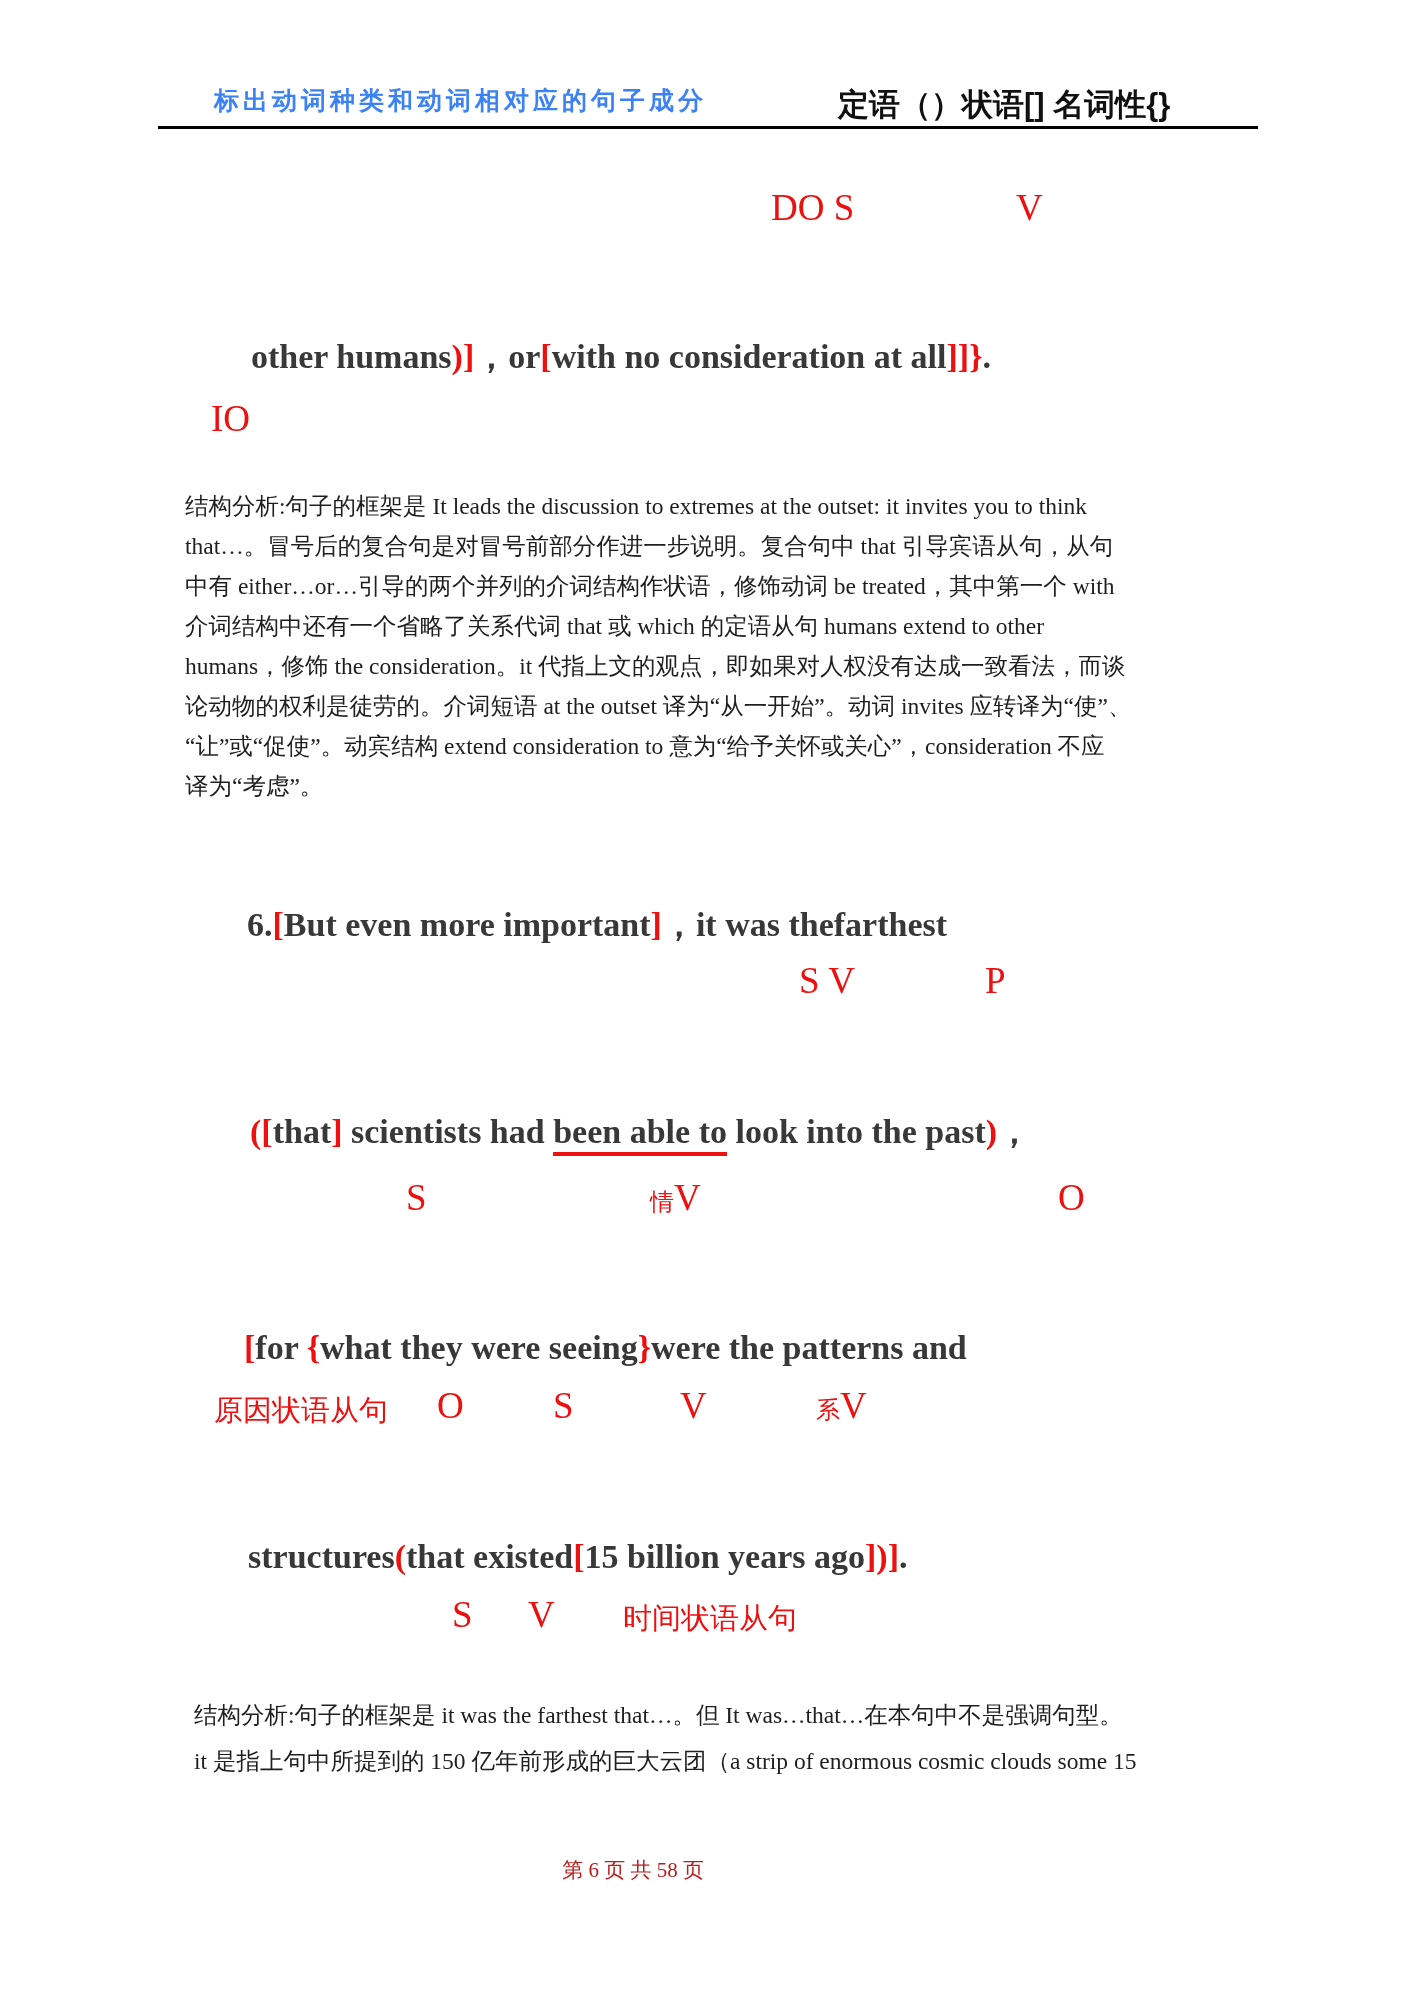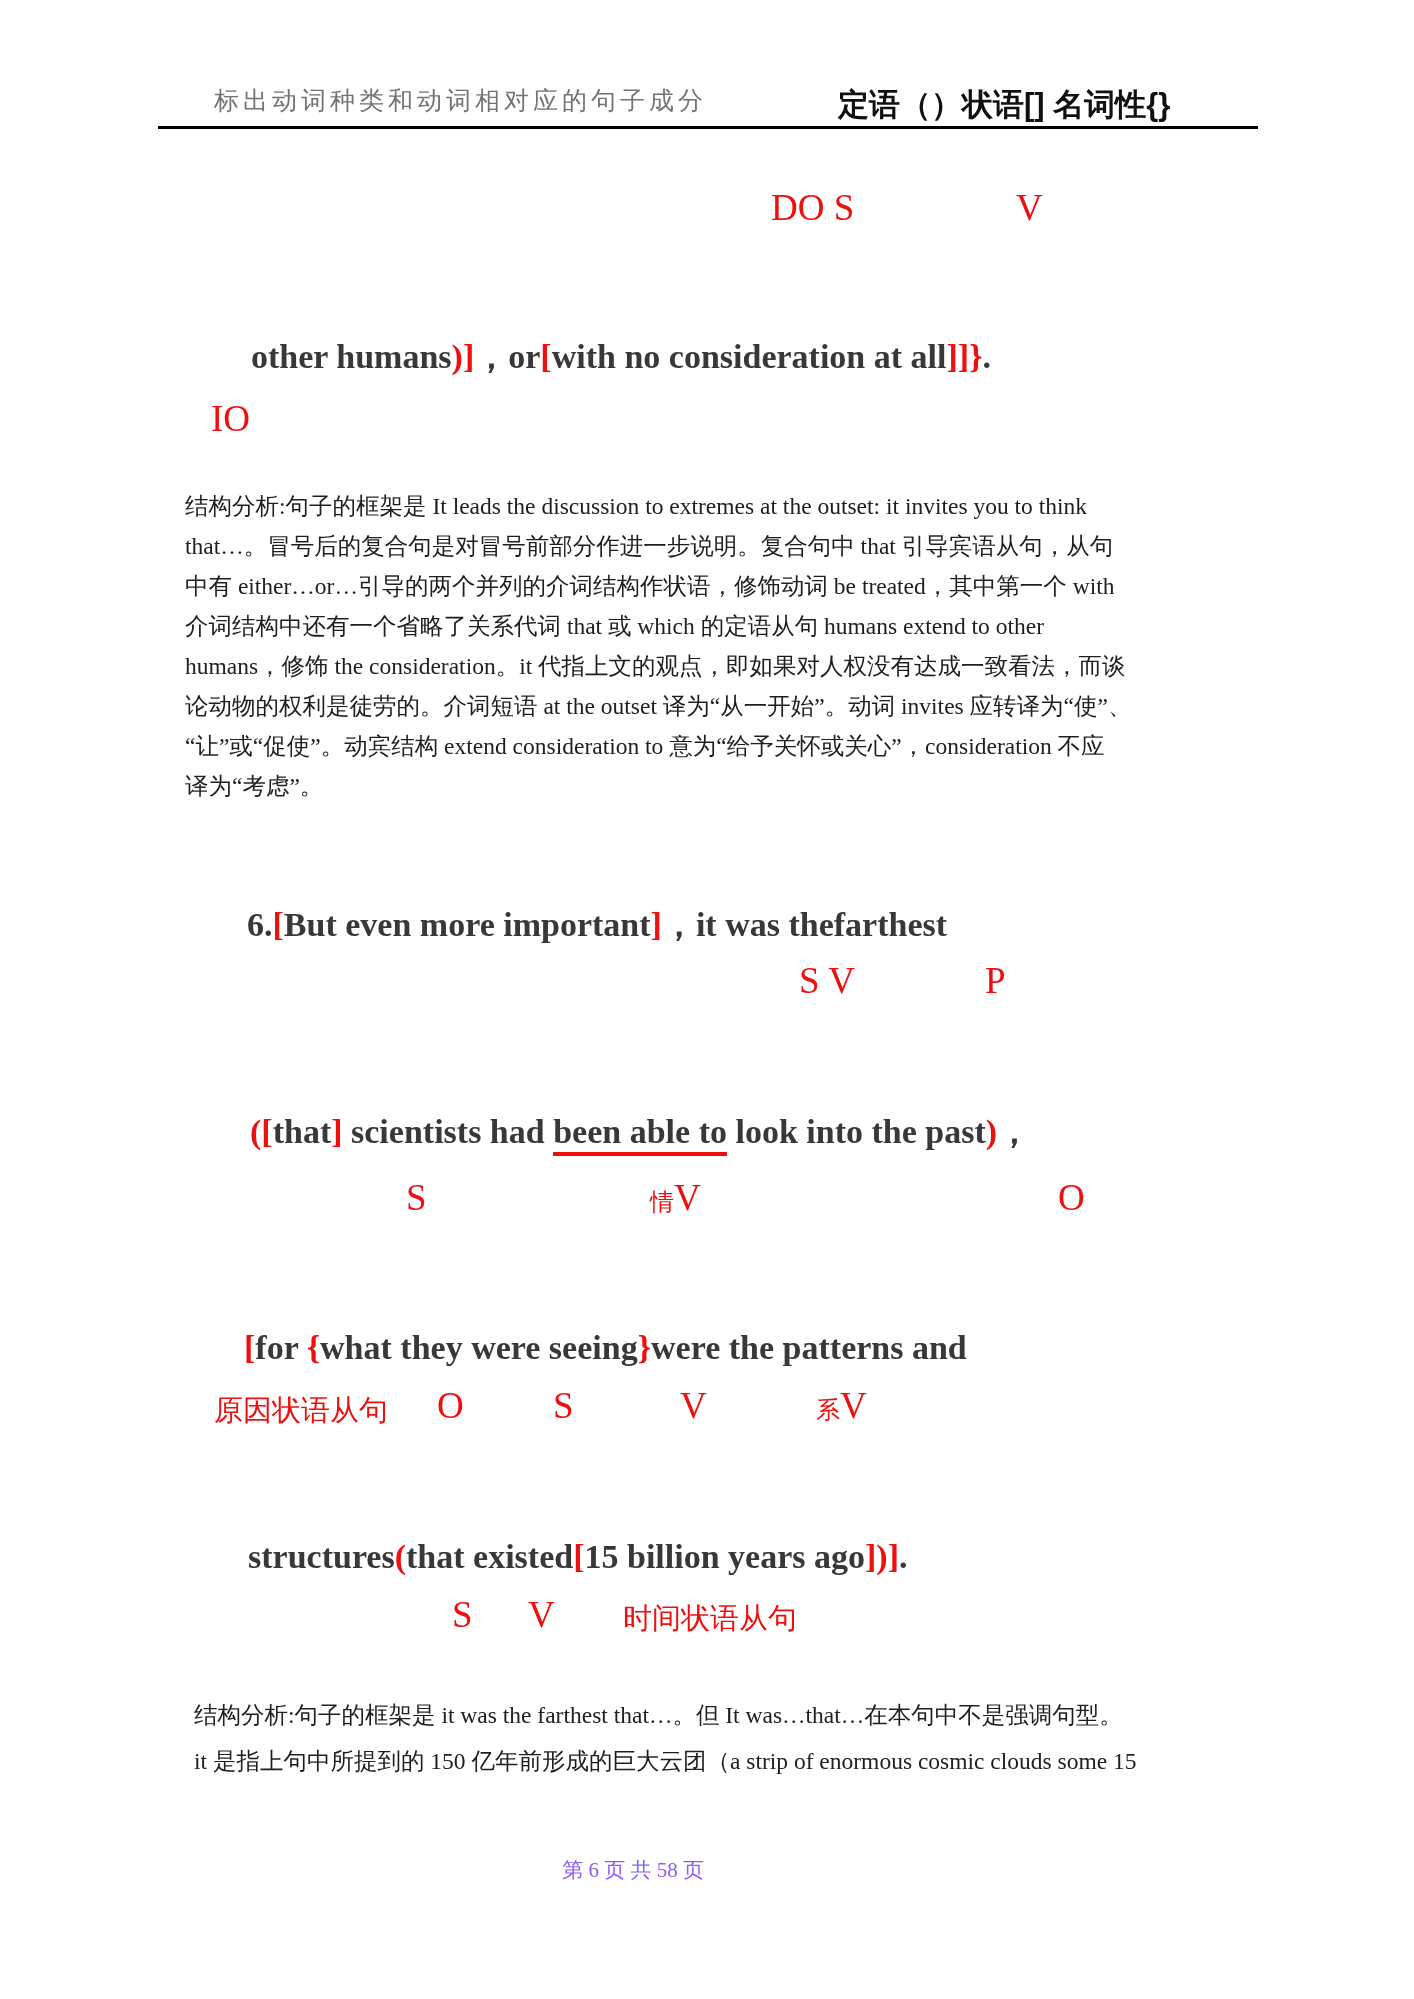--- a/index.html
+++ b/index.html
@@ -1,35 +1,35 @@
 <!DOCTYPE html>
 <html><head>
 <meta charset="utf-8">
 <style>
   :root{ --red:#ee0f0f; --ink:#383838; --body:#1e1e1e; }
   html,body{margin:0;padding:0;background:#fff;}
   .page{position:relative;width:1414px;height:1999px;background:#ffffff;overflow:hidden;
         font-family:"Liberation Serif",serif;}
   .hdr-left{position:absolute;left:214px;top:84px;font-family:"Liberation Sans",sans-serif;
-        font-weight:400;font-size:25px;letter-spacing:4px;color:#737373;white-space:pre;}
+        font-weight:700;font-size:25px;letter-spacing:4px;color:#3b82f6;white-space:pre;}
   .hdr-right{position:absolute;left:838px;top:84px;font-family:"Liberation Sans",sans-serif;
         font-weight:700;font-size:31px;color:#101010;white-space:pre;}
   .hdr-rule{position:absolute;left:158px;top:126px;width:1100px;height:3px;background:#000;}
   .ann{position:absolute;color:var(--red);font-size:37px;white-space:pre;line-height:1;}
   .ann .sm{font-size:24px;}
   .ann-lbl{position:absolute;color:var(--red);font-size:29px;white-space:pre;line-height:1;}
   .bold-line{position:absolute;font-weight:700;font-size:34px;color:var(--ink);
         white-space:pre;line-height:1.2;}
   .bold-line .r{color:var(--red);}
   .bold-line .u{border-bottom:4px solid var(--red);padding-bottom:2px;}
   .para{position:absolute;left:185px;color:var(--body);font-size:23.5px;}
   .para .pline{line-height:40px;white-space:pre;}
   .para2 .pline{line-height:46px;margin-left:9px;}
   .footer{position:absolute;left:0;top:1856px;width:1266px;text-align:center;
-        font-size:21px;color:#8b5cf6;white-space:pre;}
+        font-size:21px;color:#b91c1c;white-space:pre;}
 </style>
 </head>
 <body>
 
 <div class="page">
 
   <div class="hdr-left">标出动词种类和动词相对应的句子成分</div>
   <div class="hdr-right">定语（）状语[] 名词性{}</div>
   <div class="hdr-rule"></div>
 

